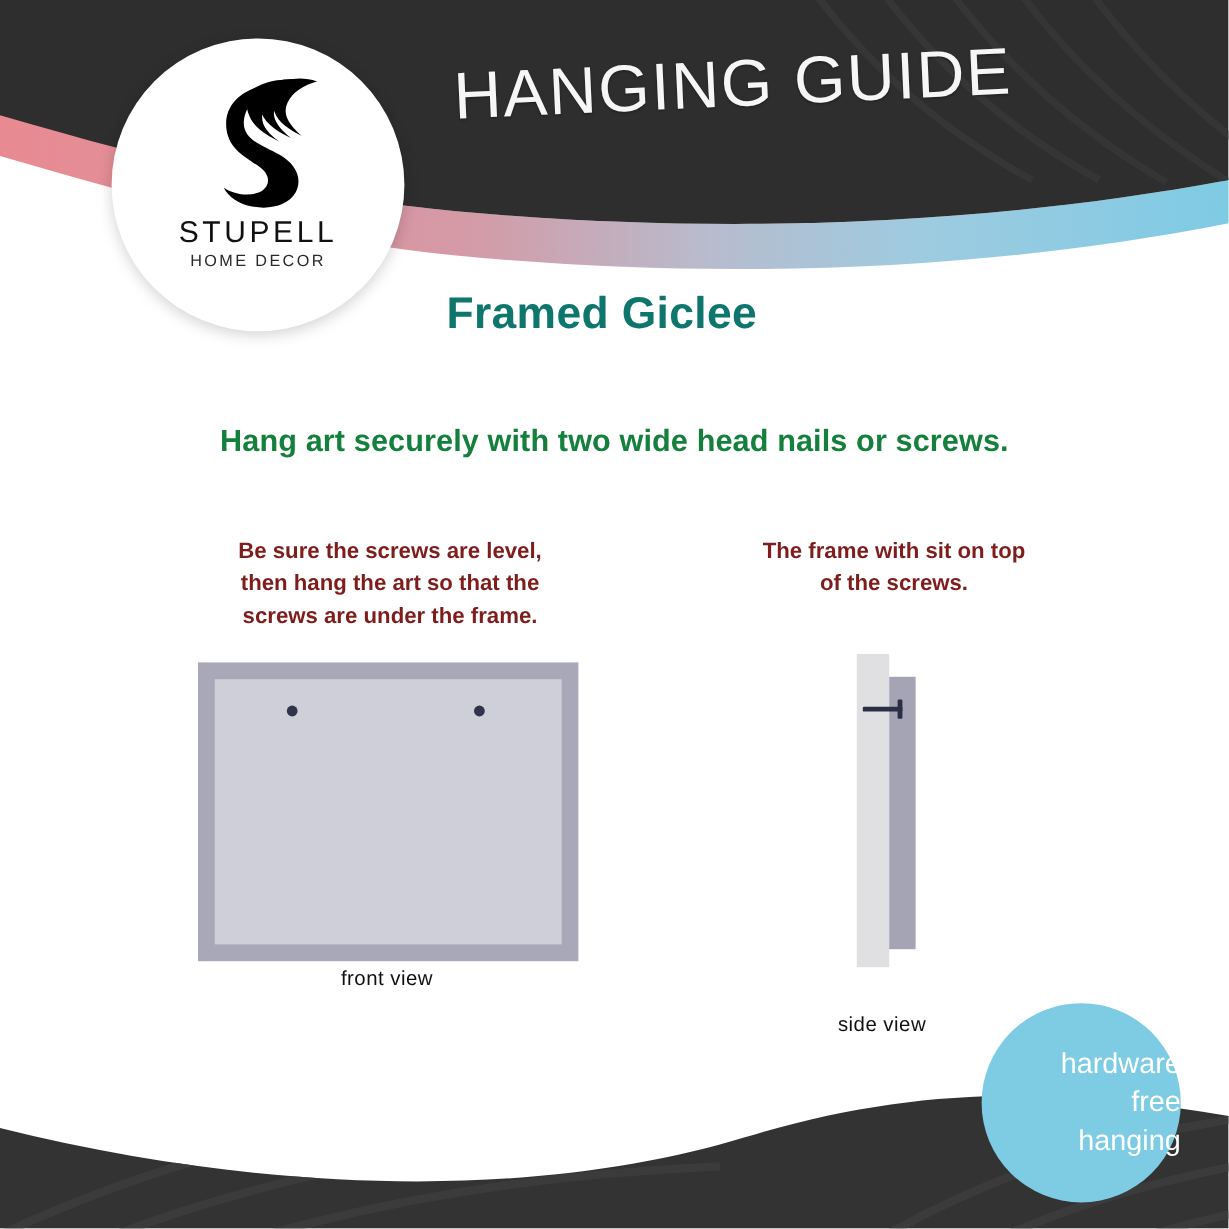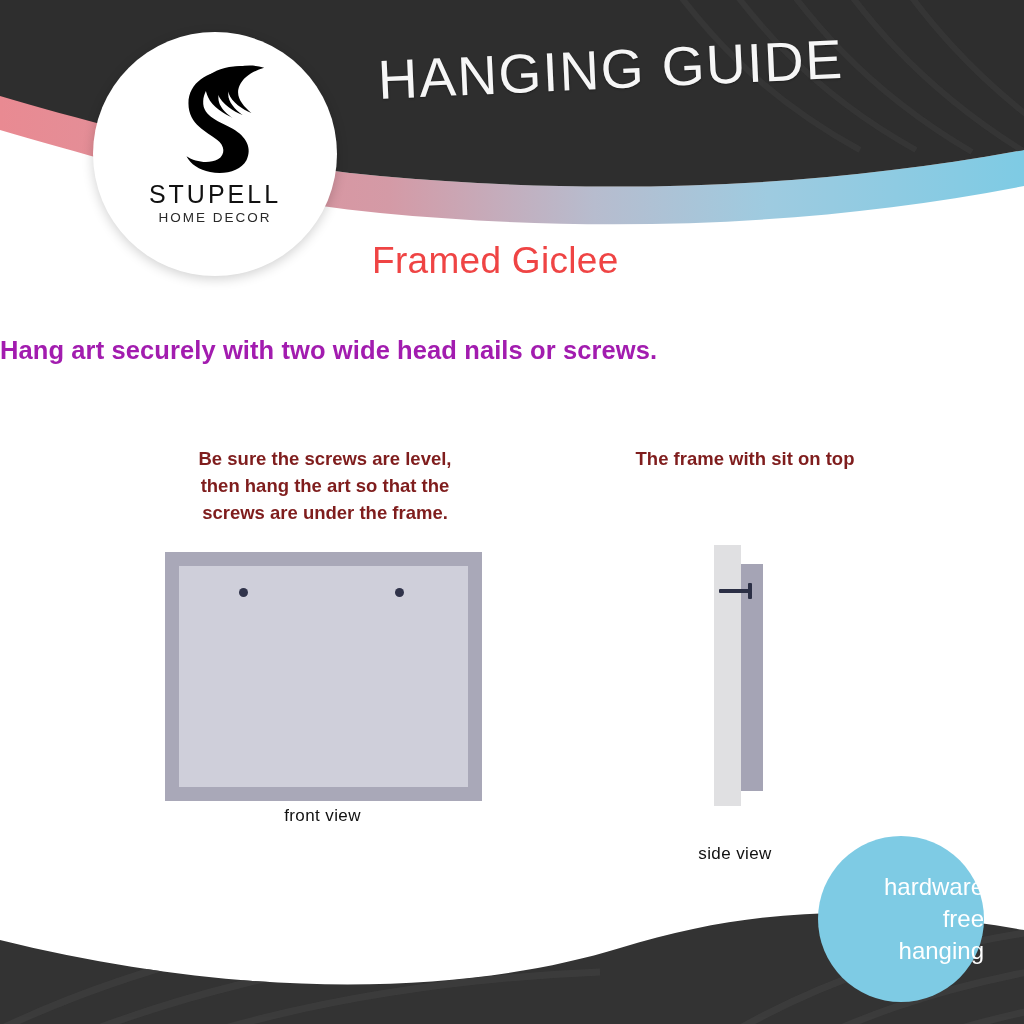--- a/index.html
+++ b/index.html
@@ -90,36 +90,37 @@
     text-shadow: 0 1px 2px rgba(0,0,0,0.35);
     font-family: "Liberation Sans", sans-serif;
   }
 
   
   .product-subtitle {
     position: absolute;
     left: 372px;
     top: 240px;
     font-size: 37px;
-    font-weight: 400;
-    color: #ef4444;
+    font-weight: 700;
+    color: #0f766e;
     letter-spacing: 0.3px;
     white-space: nowrap;
     z-index: 4;
     font-family: "Liberation Sans", sans-serif;
     text-align: right;
   }
   .intro-line {
     position: absolute;
     left: 0;
     right: 0;
-    top: 336px;
+    top: 354px;
+    text-align: center;
     font-size: 25.5px;
     font-weight: 600;
-    color: #a21caf;
+    color: #15803d;
     letter-spacing: 0.1px;
     z-index: 4;
     font-family: "Liberation Sans", sans-serif;
   }
 
   
   .panel-caption {
     position: absolute;
     text-align: center;
     font-size: 18.5px;
@@ -327,20 +328,21 @@
     <div class="front-frame-inner">
       <div class="screw-dot a"></div>
       <div class="screw-dot b"></div>
     </div>
   </div>
 
   <div class="view-label left">front view</div>
 
   <div class="panel-caption right">
     <div>The frame with sit on top</div>
+    <div>of the screws.</div>
   </div>
 
   <div class="side-wall"></div>
   <div class="side-frame"></div>
   <div class="side-screw-shaft"></div>
   <div class="side-screw-head"></div>
 
   <div class="view-label right">side view</div>
 
   <div class="hardware-badge">

